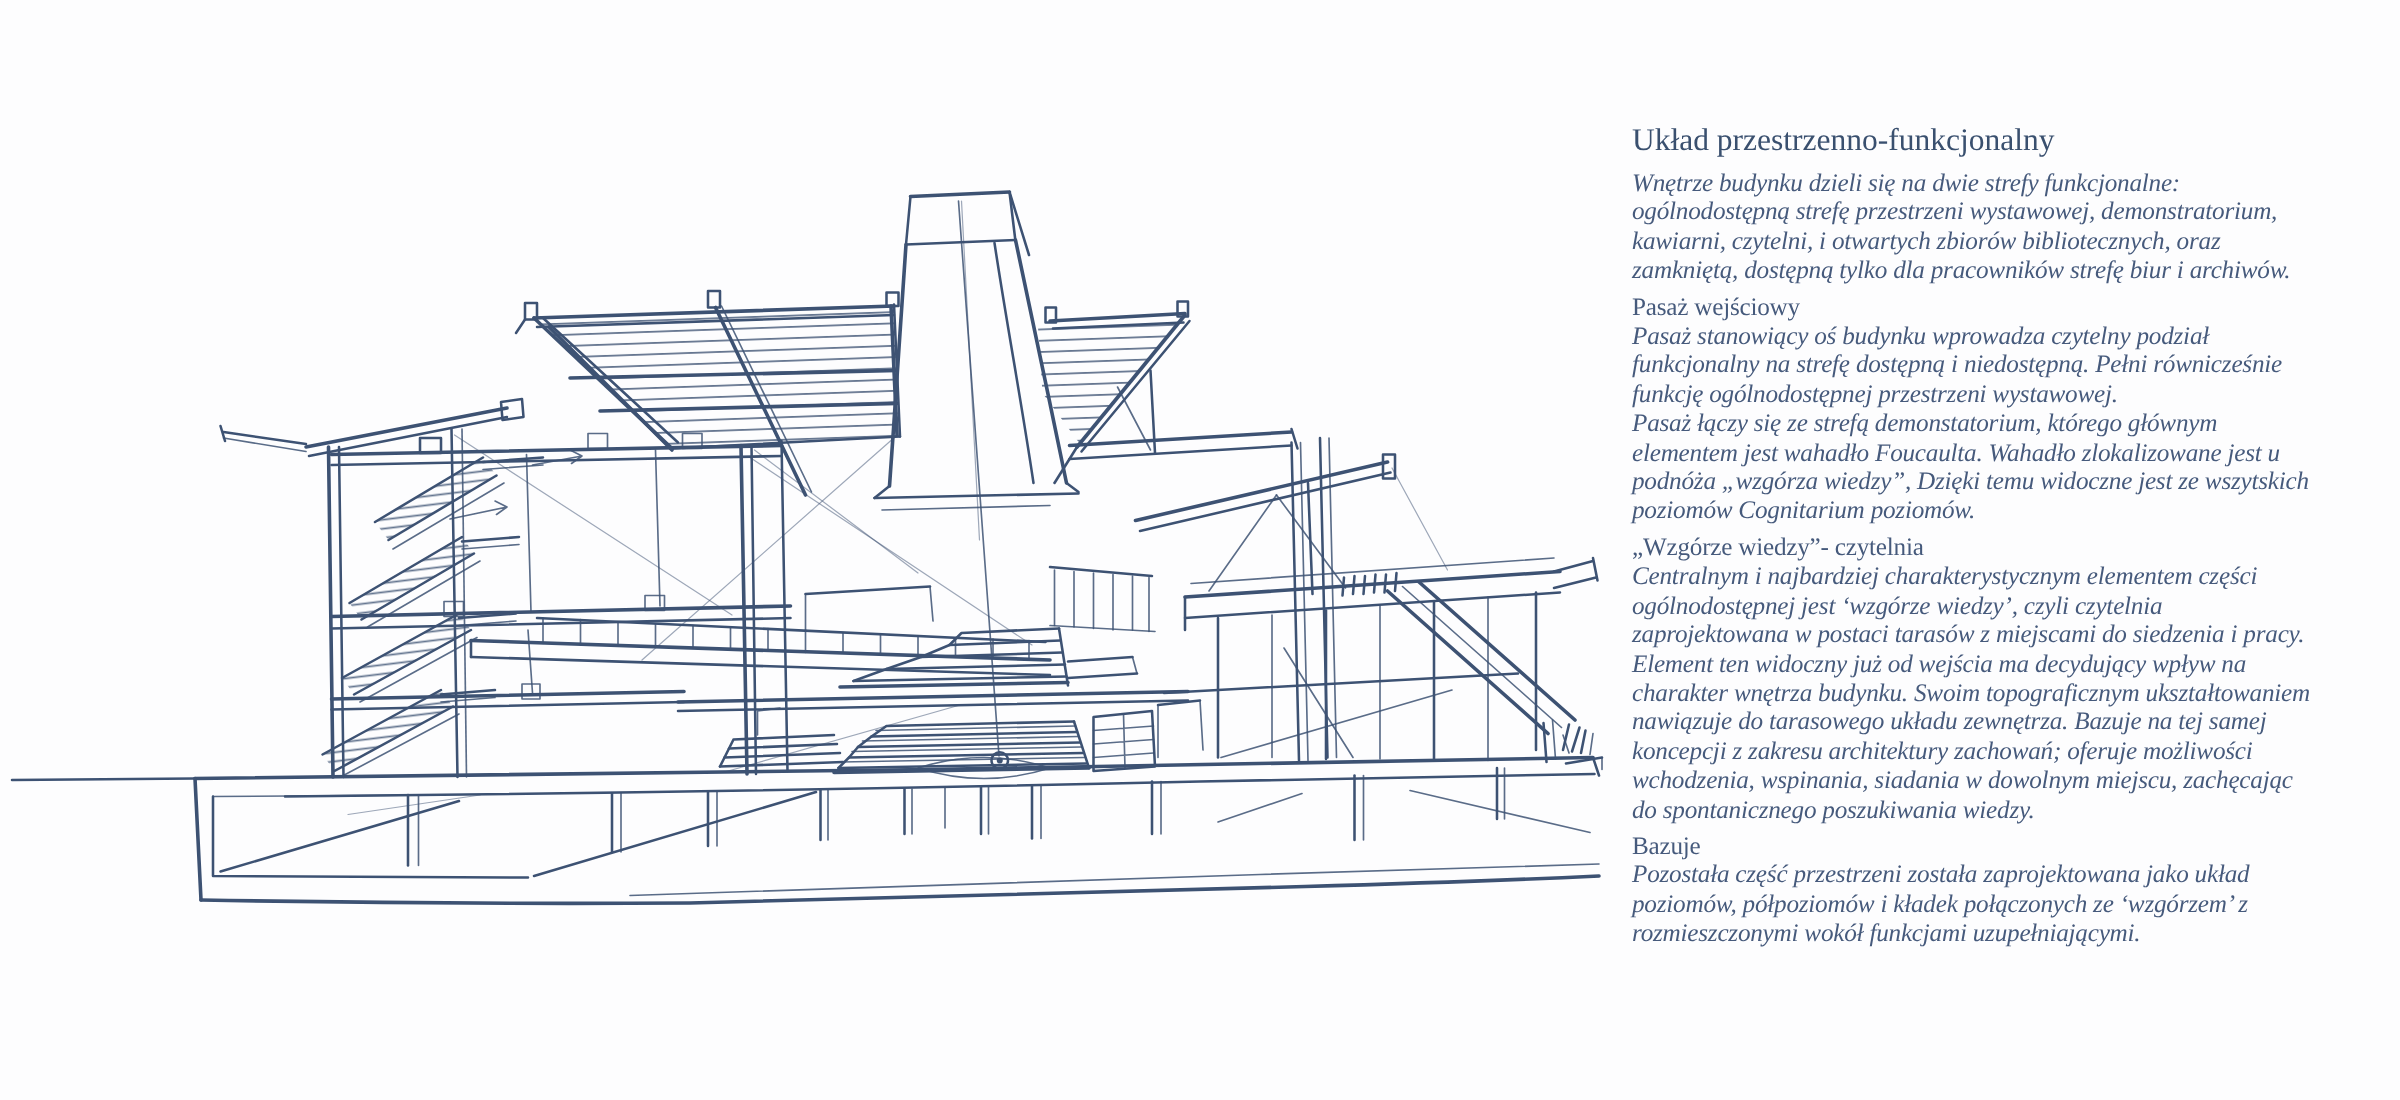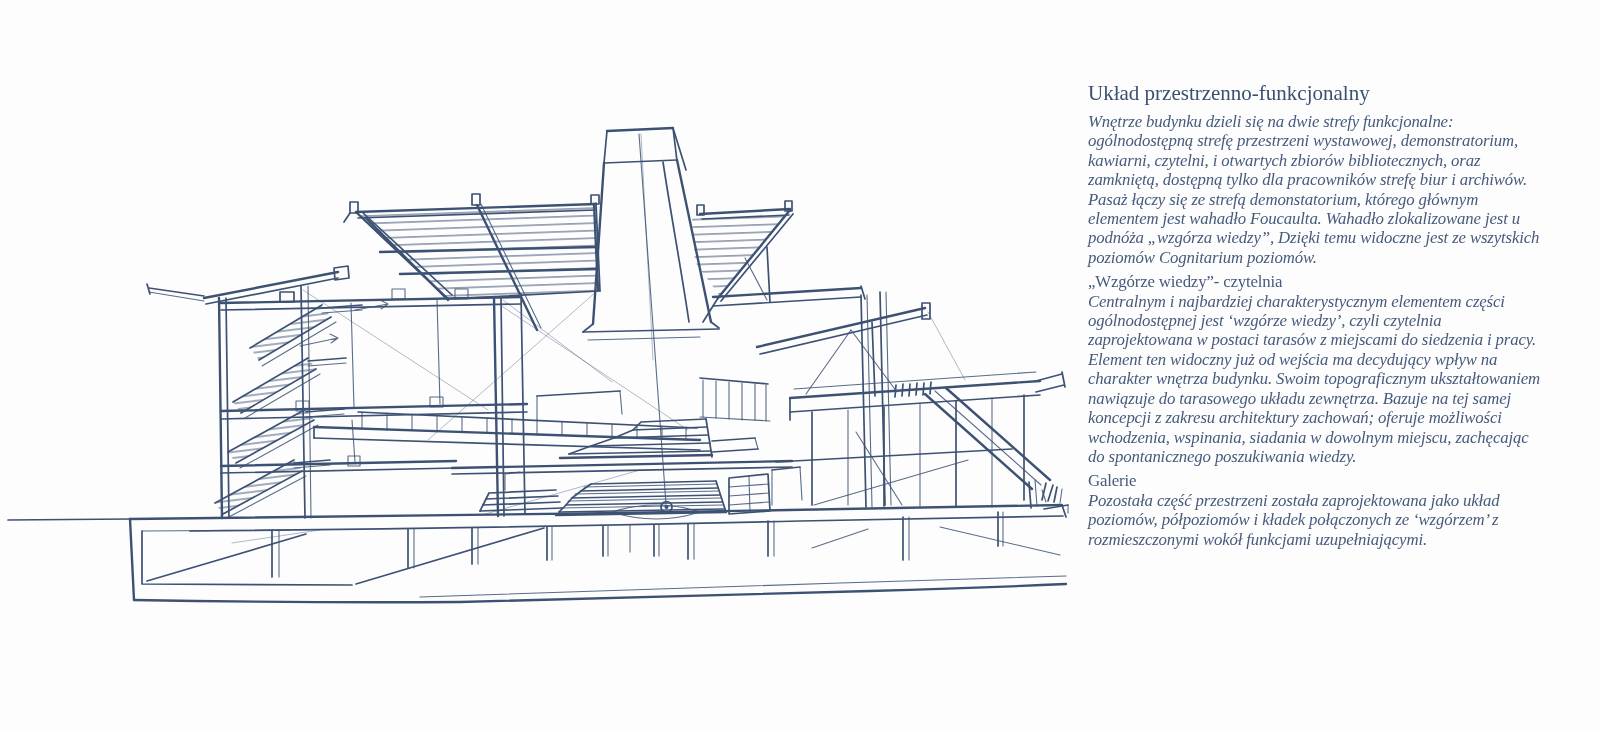--- a/index.html
+++ b/index.html
@@ -325,27 +325,31 @@
 </svg>
 </div>
 
 <div class="text-col" style="color: rgb(70, 90, 124);">
   <h1>Układ przestrzenno-funkcjonalny</h1>
 
   <section>
     <p class="sec-body">Wnętrze budynku dzieli się na dwie strefy funkcjonalne: ogólnodostępną strefę przestrzeni wystawowej, demonstratorium, kawiarni, czytelni, i otwartych zbiorów bibliotecznych, oraz zamkniętą, dostępną tylko dla pracowników strefę biur i archiwów.</p>
   </section>
 
+  <section>
+    <p class="sec-head">Pasaż wejściowy</p>
+    <p class="sec-body">Pasaż stanowiący oś budynku wprowadza czytelny podział funkcjonalny na strefę dostępną i niedostępną. Pełni równicześnie funkcję ogólnodostępnej przestrzeni wystawowej.</p>
+  </section>
 
   <section>
     <p class="sec-body">Pasaż łączy się ze strefą demonstatorium, którego głównym elementem jest wahadło Foucaulta. Wahadło zlokalizowane jest u podnóża „wzgórza wiedzy”, Dzięki temu widoczne jest ze wszytskich poziomów Cognitarium poziomów.</p>
   </section>
 
   <section>
     <p class="sec-head">„Wzgórze wiedzy”- czytelnia</p>
     <p class="sec-body">Centralnym i najbardziej charakterystycznym elementem części ogólnodostępnej jest ‘wzgórze wiedzy’, czyli czytelnia zaprojektowana w postaci tarasów z miejscami do siedzenia i pracy. Element ten widoczny już od wejścia ma decydujący wpływ na charakter wnętrza budynku. Swoim topograficznym ukształtowaniem nawiązuje do tarasowego układu zewnętrza. Bazuje na tej samej koncepcji z zakresu architektury zachowań; oferuje możliwości wchodzenia, wspinania, siadania w dowolnym miejscu, zachęcając do spontanicznego poszukiwania wiedzy.</p>
   </section>
 
   <section>
-    <p class="sec-head">Galerie</p>
+    <p class="sec-head">Bazuje</p>
     <p class="sec-body">Pozostała część przestrzeni została zaprojektowana jako układ poziomów, półpoziomów i kładek połączonych ze ‘wzgórzem’ z rozmieszczonymi wokół funkcjami uzupełniającymi.</p>
   </section>
 </div>
 
 </body></html>

